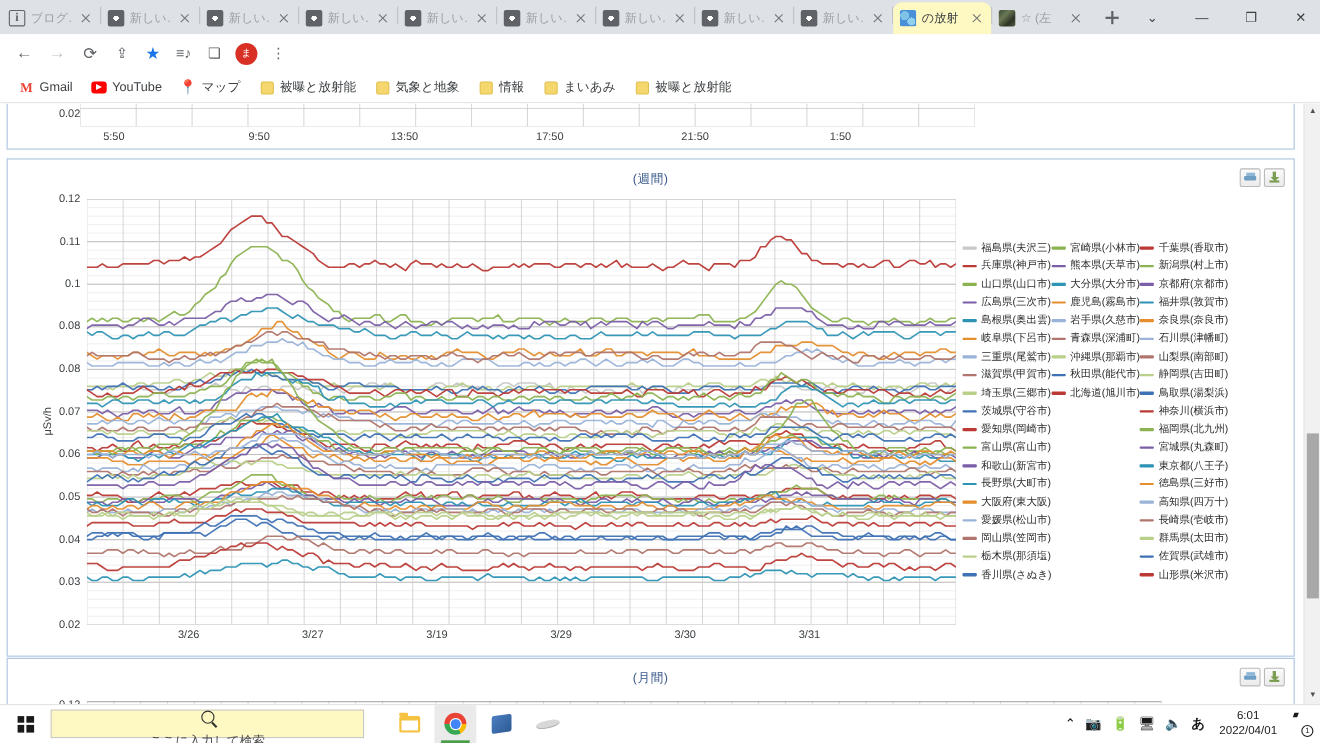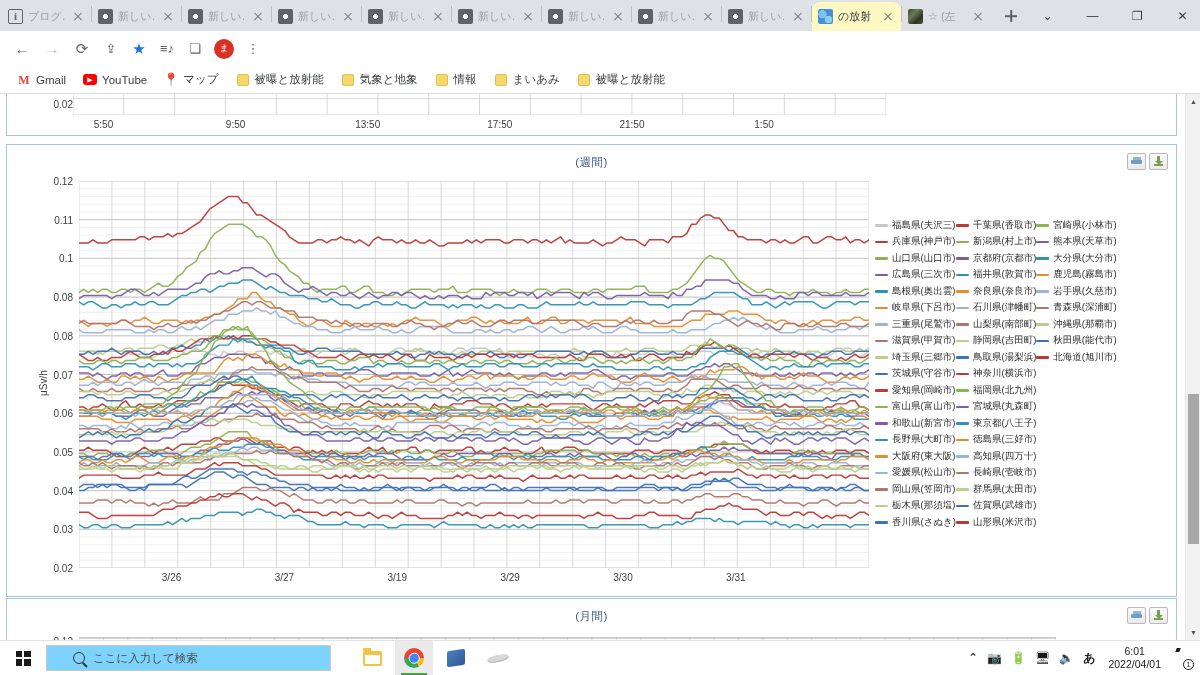--- a/index.html
+++ b/index.html
@@ -189,22 +189,22 @@
   
   .taskbar {
     position:absolute; left:0; bottom:0; width:1200px; height:35px;
     background:#ffffff; display:flex; align-items:center; border-top:1px solid #e3e3e3;
   }
   .startbtn { width:46px; height:35px; display:flex; align-items:center; justify-content:center; }
   .winlogo { width:15px; height:15px; display:grid; grid-template-columns:1fr 1fr;
              grid-template-rows:1fr 1fr; gap:1.6px; }
   .winlogo i { background:#1a1a1a; display:block; }
   .searchbox {
-    width: 285px; height: 26px; background:#7dd3fc; border:1px solid #c9c9c9;
-    display:flex; align-items:center; gap:8px; padding:0 26px; font-size:11.5px; color:#4a4a4a;
+    width: 285px; height: 26px; background:#fef9c3; border:1px solid #c9c9c9;
+    display:flex; align-items:center; gap:8px; padding:0 3px; font-size:11.5px; color:#4a4a4a;flex-direction:column;
   }
   .magnifier { width:12px; height:12px; border:1.5px solid #333; border-radius:50%;
                position:relative; flex:0 0 12px; }
   .magnifier::after { content:''; position:absolute; right:-4px; bottom:-2px; width:6px;
                       height:1.5px; background:#333; transform:rotate(45deg); }
   .tbapps { display:flex; align-items:center; gap:4px; margin-left: 22px; }
   .tbapp { width: 38px; height:35px; display:flex; align-items:center; justify-content:center;
            position:relative; }
   .tbapp.active { background:#eaeaea; }
   .tbapp.active::after { content:''; position:absolute; bottom:0; left:6px; right:6px;
@@ -675,20 +675,58 @@
                   <span class="legline" style="background: rgb(185, 208, 138);"></span>
                   <span class="legtext">栃木県(那須塩)</span>
                 </div>
                 <div class="legitem">
                   <span class="legline" style="background: rgb(63, 114, 181);"></span>
                   <span class="legtext">香川県(さぬき)</span>
                 </div>
               </div>
               <div class="legcol">
                 <div class="legitem">
+                  <span class="legline" style="background: rgb(140, 179, 82);"></span>
+                  <span class="legtext">宮崎県(小林市)</span>
+                </div>
+                <div class="legitem">
+                  <span class="legline" style="background: rgb(123, 94, 167);"></span>
+                  <span class="legtext">熊本県(天草市)</span>
+                </div>
+                <div class="legitem">
+                  <span class="legline" style="background: rgb(46, 147, 181);"></span>
+                  <span class="legtext">大分県(大分市)</span>
+                </div>
+                <div class="legitem">
+                  <span class="legline" style="background: rgb(229, 142, 46);"></span>
+                  <span class="legtext">鹿児島(霧島市)</span>
+                </div>
+                <div class="legitem">
+                  <span class="legline" style="background: rgb(154, 179, 216);"></span>
+                  <span class="legtext">岩手県(久慈市)</span>
+                </div>
+                <div class="legitem">
+                  <span class="legline" style="background: rgb(176, 117, 108);"></span>
+                  <span class="legtext">青森県(深浦町)</span>
+                </div>
+                <div class="legitem">
+                  <span class="legline" style="background: rgb(185, 208, 138);"></span>
+                  <span class="legtext">沖縄県(那覇市)</span>
+                </div>
+                <div class="legitem">
+                  <span class="legline" style="background: rgb(63, 114, 181);"></span>
+                  <span class="legtext">秋田県(能代市)</span>
+                </div>
+                <div class="legitem">
+                  <span class="legline" style="background: rgb(187, 58, 54);"></span>
+                  <span class="legtext">北海道(旭川市)</span>
+                </div>
+              </div>
+              <div class="legcol">
+                <div class="legitem">
                   <span class="legline" style="background: rgb(187, 58, 54);"></span>
                   <span class="legtext">千葉県(香取市)</span>
                 </div>
                 <div class="legitem">
                   <span class="legline" style="background: rgb(140, 179, 82);"></span>
                   <span class="legtext">新潟県(村上市)</span>
                 </div>
                 <div class="legitem">
                   <span class="legline" style="background: rgb(123, 94, 167);"></span>
                   <span class="legtext">京都府(京都市)</span>
@@ -749,58 +787,20 @@
                   <span class="legline" style="background: rgb(185, 208, 138);"></span>
                   <span class="legtext">群馬県(太田市)</span>
                 </div>
                 <div class="legitem">
                   <span class="legline" style="background: rgb(63, 114, 181);"></span>
                   <span class="legtext">佐賀県(武雄市)</span>
                 </div>
                 <div class="legitem">
                   <span class="legline" style="background: rgb(187, 58, 54);"></span>
                   <span class="legtext">山形県(米沢市)</span>
-                </div>
-              </div>
-              <div class="legcol">
-                <div class="legitem">
-                  <span class="legline" style="background: rgb(140, 179, 82);"></span>
-                  <span class="legtext">宮崎県(小林市)</span>
-                </div>
-                <div class="legitem">
-                  <span class="legline" style="background: rgb(123, 94, 167);"></span>
-                  <span class="legtext">熊本県(天草市)</span>
-                </div>
-                <div class="legitem">
-                  <span class="legline" style="background: rgb(46, 147, 181);"></span>
-                  <span class="legtext">大分県(大分市)</span>
-                </div>
-                <div class="legitem">
-                  <span class="legline" style="background: rgb(229, 142, 46);"></span>
-                  <span class="legtext">鹿児島(霧島市)</span>
-                </div>
-                <div class="legitem">
-                  <span class="legline" style="background: rgb(154, 179, 216);"></span>
-                  <span class="legtext">岩手県(久慈市)</span>
-                </div>
-                <div class="legitem">
-                  <span class="legline" style="background: rgb(176, 117, 108);"></span>
-                  <span class="legtext">青森県(深浦町)</span>
-                </div>
-                <div class="legitem">
-                  <span class="legline" style="background: rgb(185, 208, 138);"></span>
-                  <span class="legtext">沖縄県(那覇市)</span>
-                </div>
-                <div class="legitem">
-                  <span class="legline" style="background: rgb(63, 114, 181);"></span>
-                  <span class="legtext">秋田県(能代市)</span>
-                </div>
-                <div class="legitem">
-                  <span class="legline" style="background: rgb(187, 58, 54);"></span>
-                  <span class="legtext">北海道(旭川市)</span>
                 </div>
               </div>
             </div>
         </div>
       </div>
 
       <div class="chart-card" id="card-month">
         <div class="chart-title">(月間)</div>
         <div class="chart-btns">
           <div class="cbtn">

